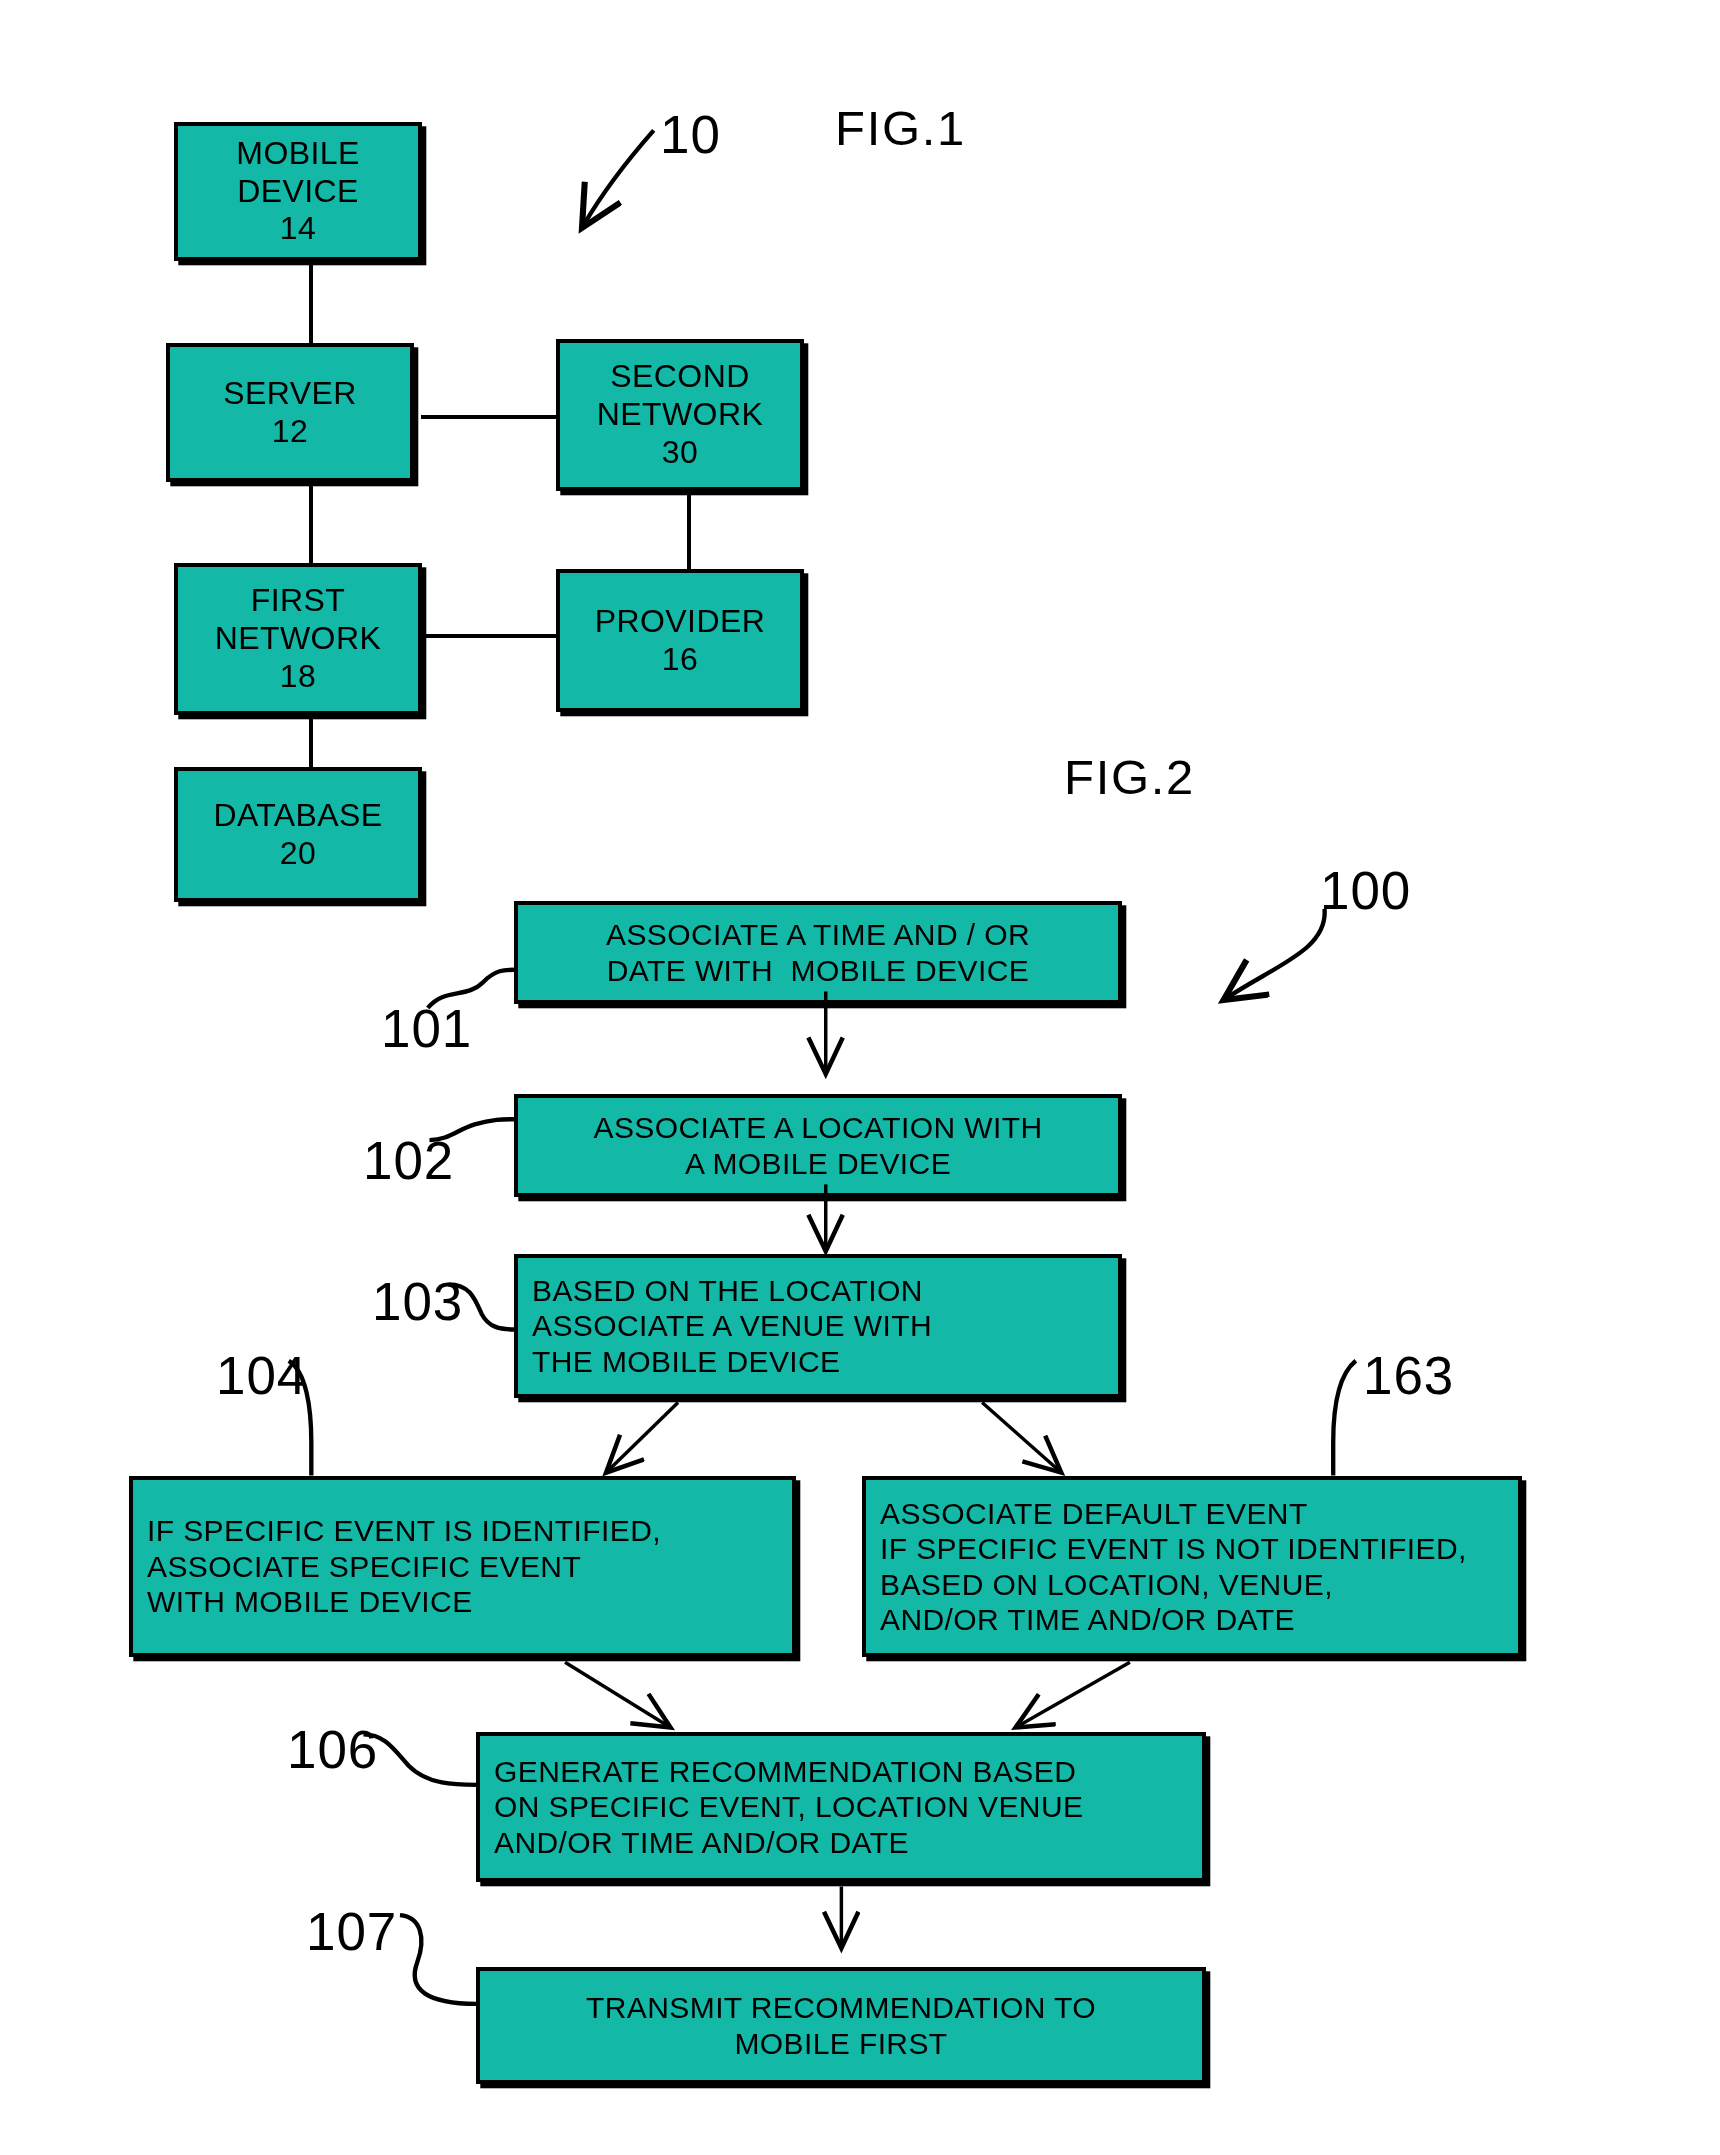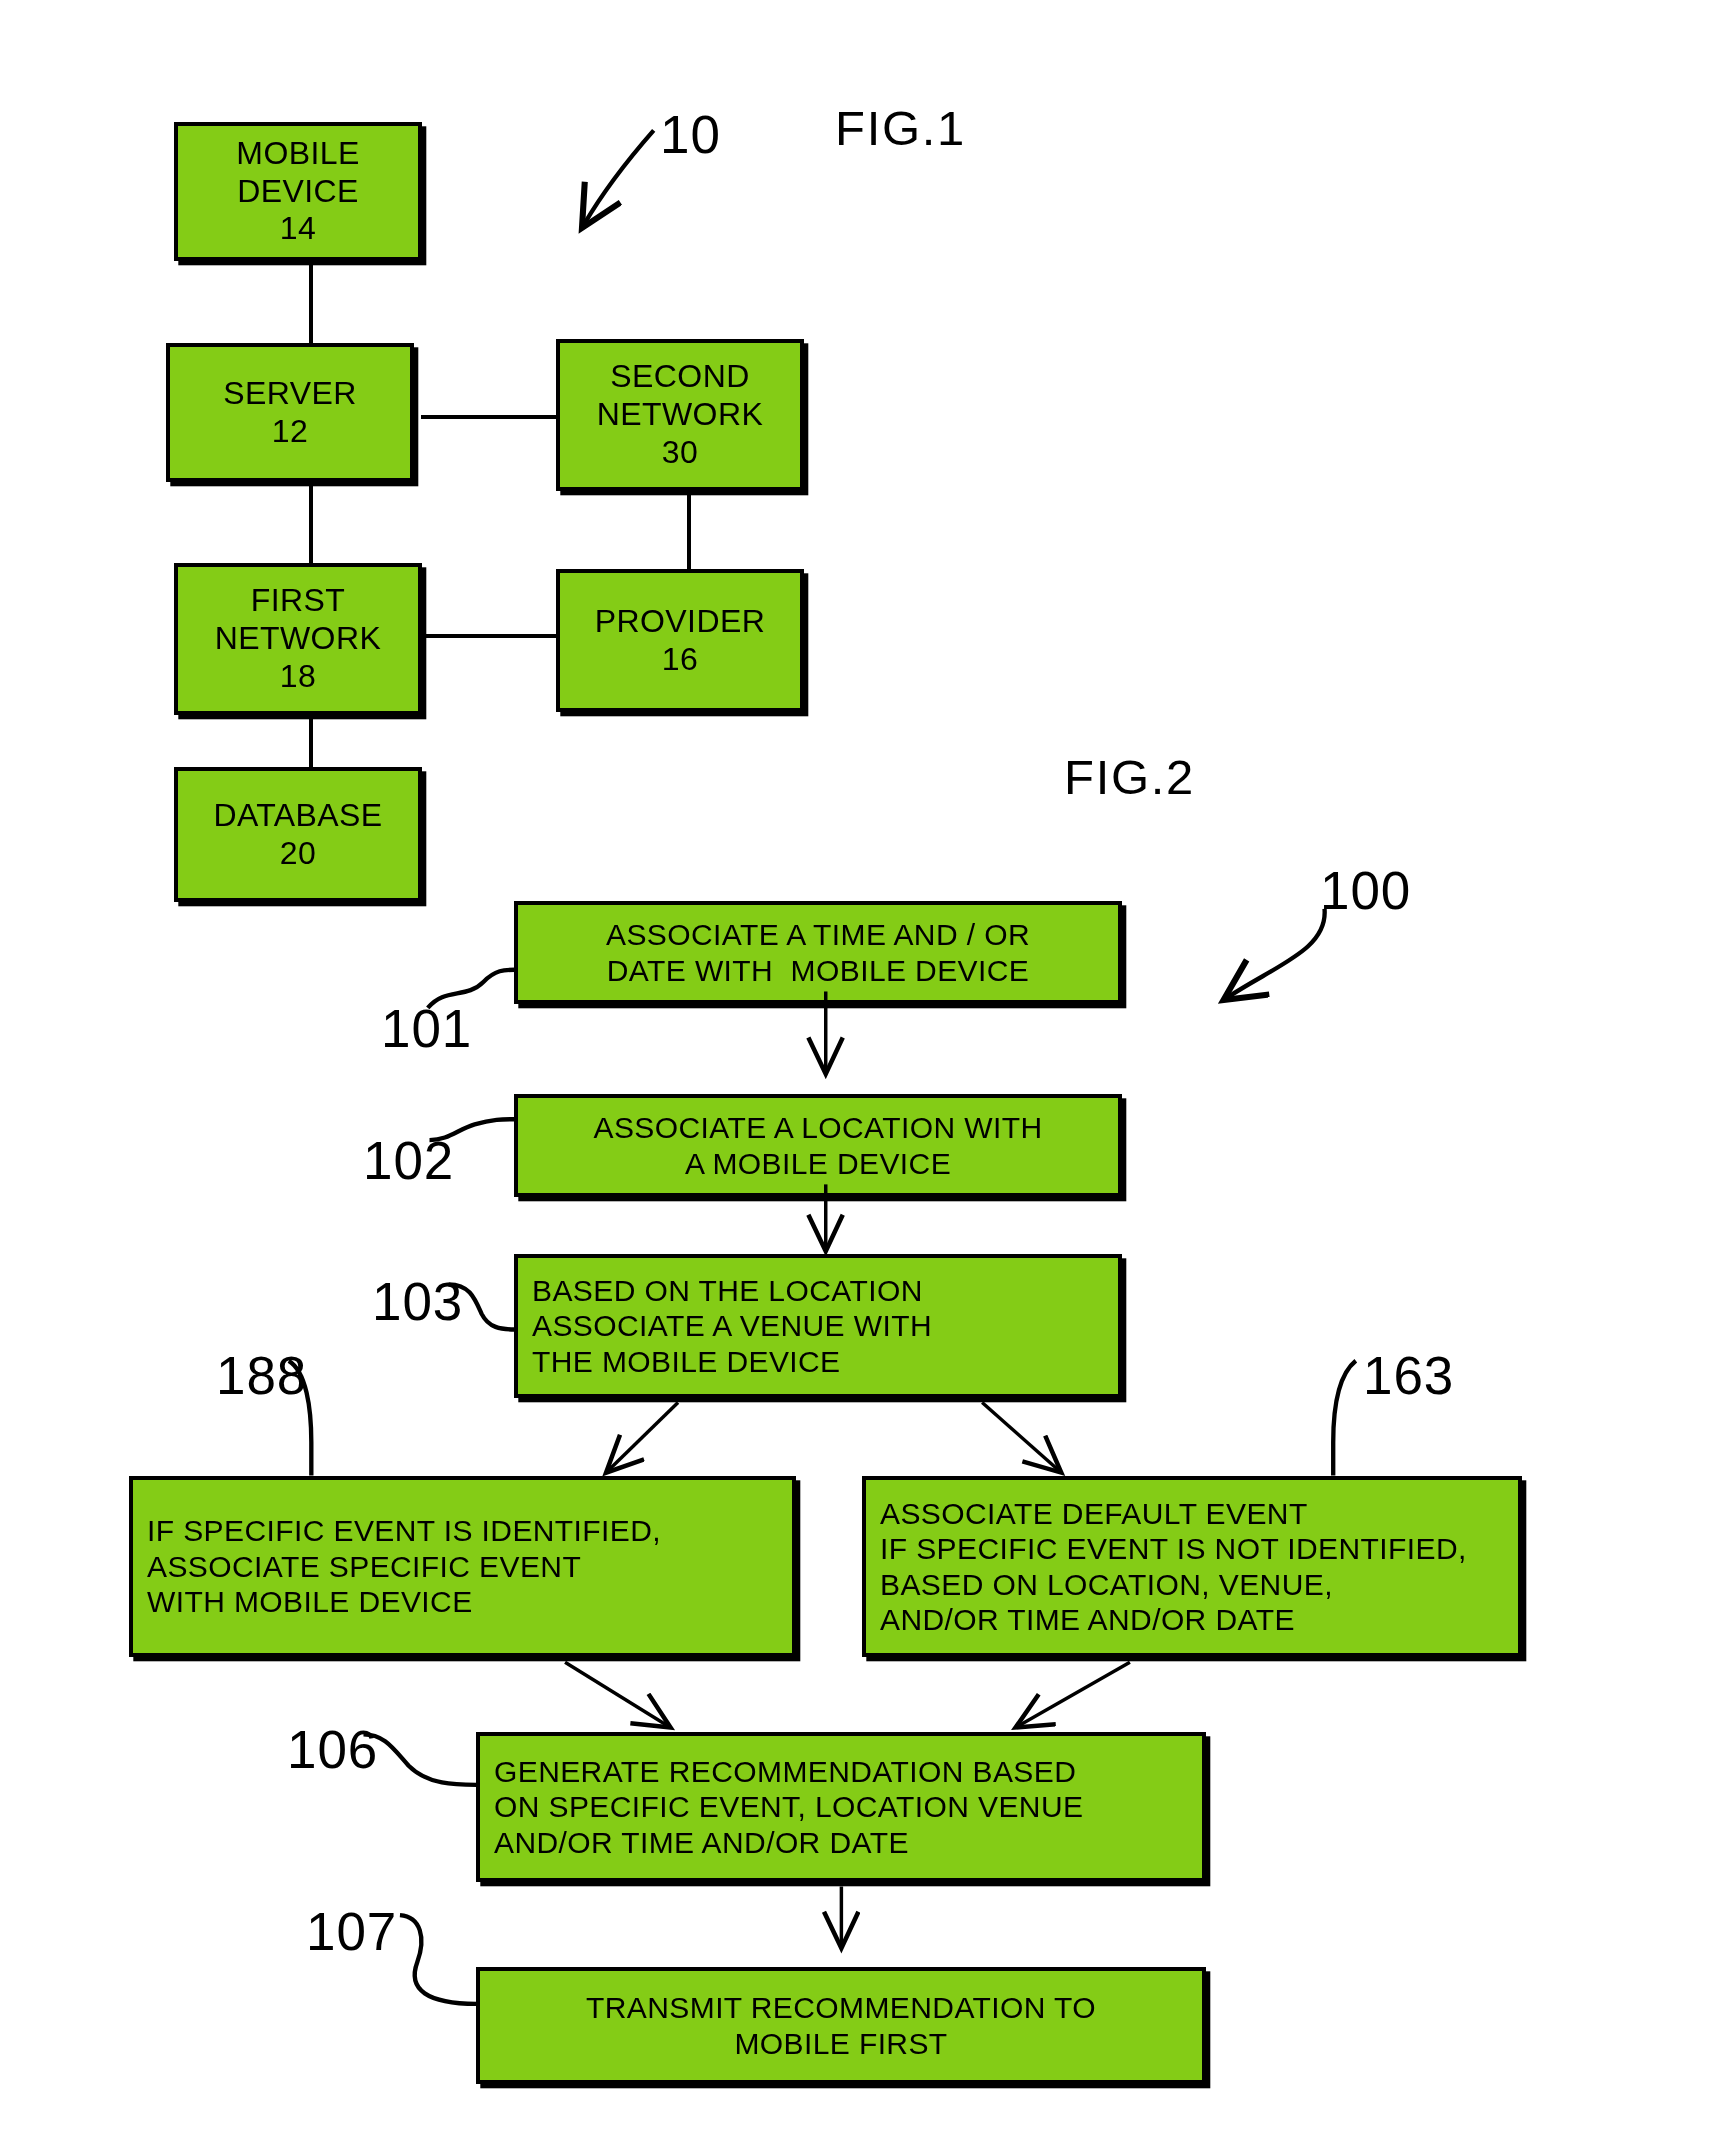--- a/index.html
+++ b/index.html
@@ -16,21 +16,21 @@
     font-family: "Liberation Sans", sans-serif;
     color: #000000;
     overflow: hidden;
   }
 
   
   .node {
     position: absolute;
     box-sizing: border-box;
     border: 4.3px solid #000;
-    background: #84cc16;
+    background: #14b8a6;
     display: flex;
     flex-direction: column;
     align-items: center;
     justify-content: center;
     text-align: center;
     letter-spacing: 0.4px;
     line-height: 1.18;
     
     box-shadow: 4.3px 4.3px 0 0 #000;
   }
@@ -173,21 +173,21 @@
     <span class="ln">ASSOCIATE A VENUE WITH</span>
     <span class="ln">THE MOBILE DEVICE</span>
   </div>
   <div class="ref" style="left:372px; top:1271px;">103</div>
 
   <div class="node fig2box" style="left:129px; top:1476px; width:667px; height:181px;">
     <span class="ln">IF SPECIFIC EVENT IS IDENTIFIED,</span>
     <span class="ln">ASSOCIATE SPECIFIC EVENT</span>
     <span class="ln">WITH MOBILE DEVICE</span>
   </div>
-  <div class="ref" style="left:216px; top:1345px;">188</div>
+  <div class="ref" style="left:216px; top:1345px;">104</div>
 
   <div class="node fig2box" style="left:862px; top:1476px; width:660px; height:181px;">
     <span class="ln">ASSOCIATE DEFAULT EVENT</span>
     <span class="ln">IF SPECIFIC EVENT IS NOT IDENTIFIED,</span>
     <span class="ln">BASED ON LOCATION, VENUE,</span>
     <span class="ln">AND/OR TIME AND/OR DATE</span>
   </div>
   <div class="ref" style="left:1363px; top:1345px;">163</div>
 
   <div class="node fig2box" style="left:476px; top:1732px; width:730px; height:150px;">

